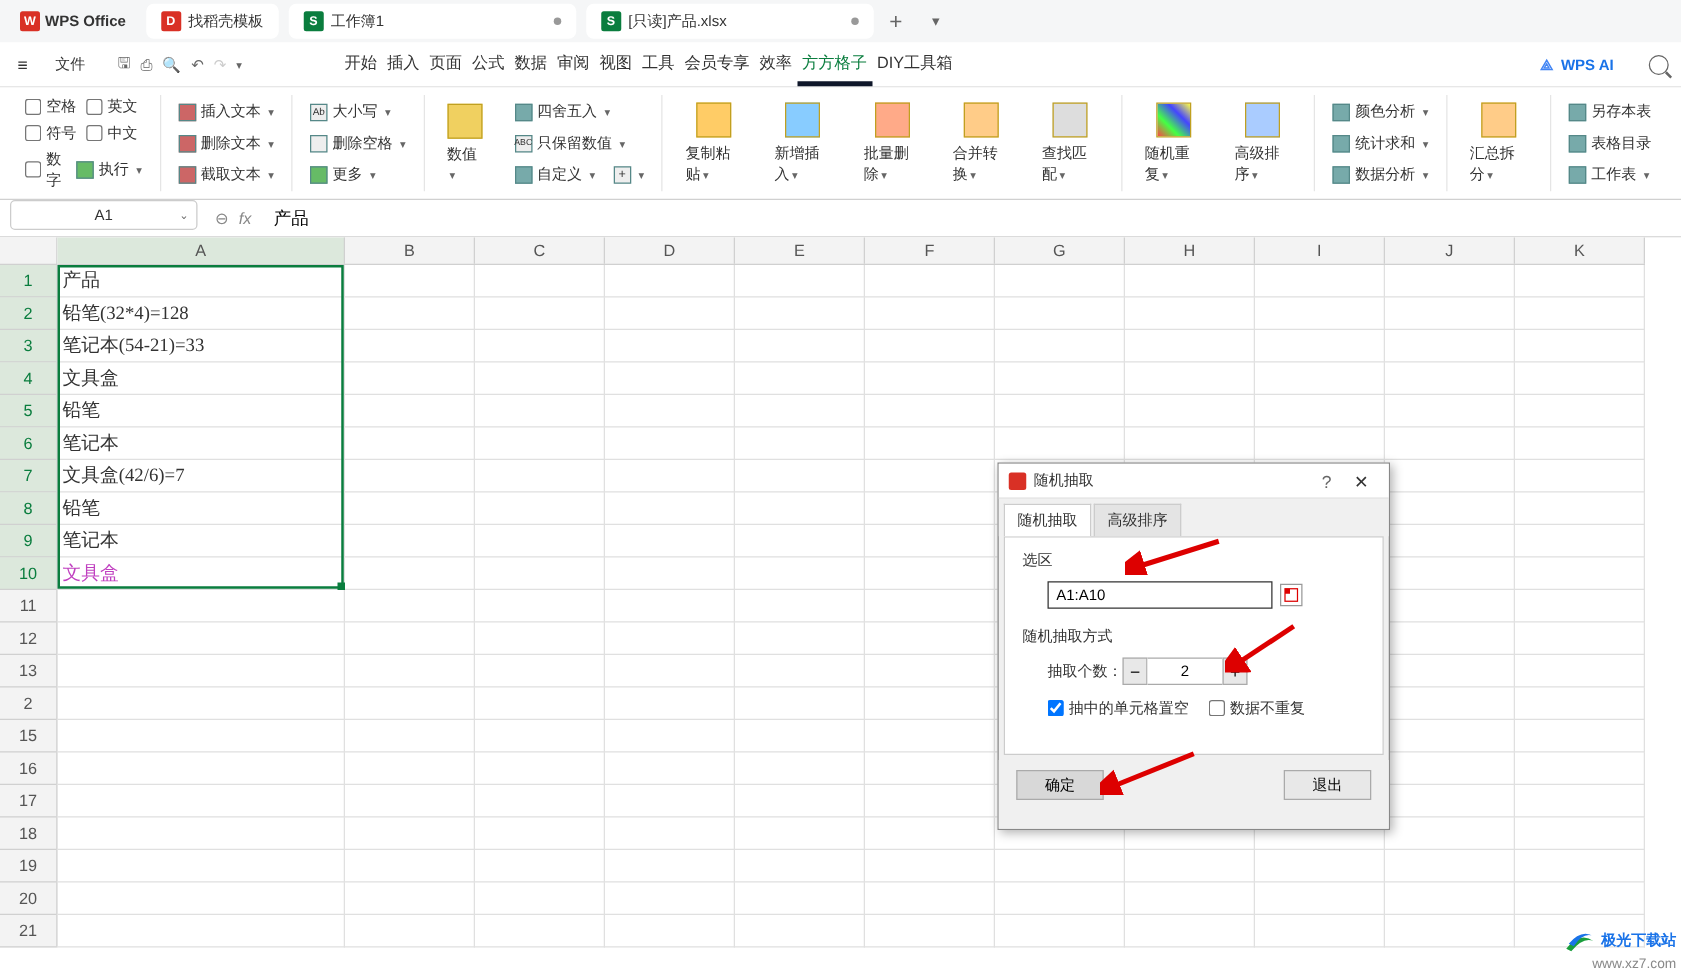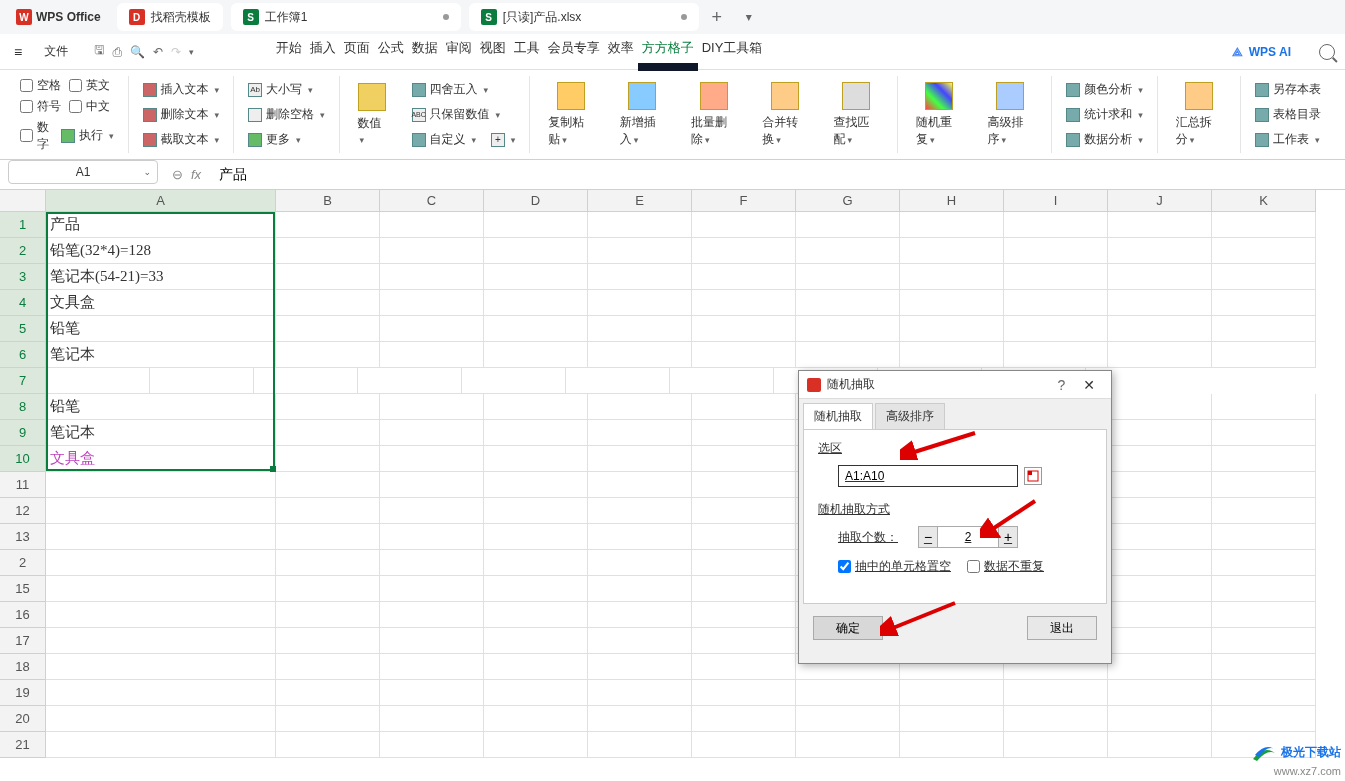--- a/index.html
+++ b/index.html
@@ -11,21 +11,21 @@
 .tab.active { background: #fff; }
 .tab-icon { width: 16px; height: 16px; border-radius: 2px; display: inline-flex; align-items: center; justify-content: center; color: #fff; font-size: 10px; font-weight: bold; }
 .tab-dot { width: 6px; height: 6px; border-radius: 50%; background: #999; }
 .tab-add { width: 28px; height: 28px; display: flex; align-items: center; justify-content: center; font-size: 18px; color: #666; cursor: pointer; }
 .menu-bar { height: 36px; background: #fff; display: flex; align-items: center; padding: 0 10px; gap: 10px; border-bottom: 1px solid #e0e0e0; }
 .hamburger { font-size: 14px; padding: 0 4px; }
 .file-menu { padding: 4px 8px; }
 .qat { display: flex; gap: 8px; align-items: center; padding: 0 8px; }
 .menu-tabs { display: flex; margin-left: 60px; }
 .menu-tab { padding: 6px 4px; font-size: 13px; color: #333; }
-.menu-tab.active { color: #0a7d3e; border-bottom: 8px solid #0f172a; font-weight: 500; }
+.menu-tab.active { color: #0a7d3e; border-bottom: 4px solid #0f172a; font-weight: 500; }
 .wpsai { margin-left: auto; display: flex; align-items: center; gap: 6px; color: #1a73e8; font-weight: bold; }
 .wpsai-search { width: 16px; height: 16px; border: 1.5px solid #666; border-radius: 50%; position: relative; }
 .wpsai-search::after { content: ''; position: absolute; width: 6px; height: 1.5px; background: #666; bottom: -2px; right: -4px; transform: rotate(45deg); }
 
 .ribbon { height: 90px; background: #fff; display: flex; padding: 6px 10px; gap: 0; border-bottom: 1px solid #d0d0d0; }
 .ribbon-group { display: flex; flex-direction: column; gap: 4px; padding: 0 10px; border-right: 1px solid #e5e5e5; justify-content: center; }
 .ribbon-group:last-child { border-right: none; }
 .rb-row { display: flex; gap: 8px; align-items: center; }
 .rb-item { display: flex; align-items: center; gap: 4px; font-size: 12px; color: #333; white-space: nowrap; padding: 2px 4px; }
 .rb-chk { display: flex; align-items: center; gap: 4px; }
@@ -60,27 +60,27 @@
 .dialog { position: absolute; left: 798px; top: 370px; width: 314px; background: #f0f0f0; border: 1px solid #888; box-shadow: 2px 2px 8px rgba(0,0,0,0.3); }
 .dlg-title { height: 28px; background: #fff; display: flex; align-items: center; padding: 0 8px; border-bottom: 1px solid #ddd; }
 .dlg-title-ico { width: 14px; height: 14px; background: #d93025; border-radius: 2px; margin-right: 6px; }
 .dlg-title-txt { font-size: 12px; flex: 1; }
 .dlg-help { padding: 0 10px; color: #666; cursor: pointer; font-size: 14px; }
 .dlg-close { padding: 0 8px; cursor: pointer; font-size: 14px; }
 .dlg-tabs { display: flex; background: #f0f0f0; padding: 4px 4px 0 4px; gap: 2px; }
 .dlg-tab { padding: 4px 10px; font-size: 12px; background: #e4e4e4; border: 1px solid #ccc; border-bottom: none; }
 .dlg-tab.active { background: #fff; }
 .dlg-body { background: #fff; margin: 0 4px 4px 4px; border: 1px solid #ccc; padding: 10px 14px 14px 14px; }
-.dlg-group { margin-bottom: 14px; text-decoration: underline; }
+.dlg-group { margin-bottom: 14px; }
 .dlg-label { font-size: 12px; margin-bottom: 8px; display: block; }
 .dlg-field { display: flex; gap: 6px; align-items: center; margin-left: 20px; }
 .dlg-input { border: 1px solid #333; padding: 3px 6px; font-size: 12px; }
 .dlg-range-btn { width: 18px; height: 18px; border: 1px solid #999; background: #fff; display: inline-flex; align-items: center; justify-content: center; }
 .dlg-spin { display: flex; align-items: center; gap: 0; margin-left: 20px; }
-.dlg-spin-lbl { margin-right: 20px; }
+.dlg-spin-lbl { }
 .spin-btn { width: 20px; height: 22px; background: #e8e8e8; border: 1px solid #aaa; display: flex; align-items: center; justify-content: center; font-size: 14px; }
 .spin-val { width: 60px; height: 22px; border: 1px solid #aaa; border-left: none; border-right: none; text-align: center; font-size: 12px; }
 .dlg-checks { display: flex; gap: 16px; margin-left: 20px; margin-top: 10px; align-items: center; }
 .dlg-checks label { display: flex; align-items: center; gap: 4px; font-size: 12px; }
 .dlg-buttons { display: flex; justify-content: space-between; padding: 8px 14px 23px 14px; background: #f0f0f0; }
 .dlg-btn { width: 70px; height: 24px; background: #e8e8e8; border: 1px solid #aaa; font-size: 12px; }
 .dlg-btn.primary { background: #d8d8d8; }
 
 .red-arrow { position: absolute; pointer-events: none; }
 .red-arrow svg { display: block; }
@@ -445,20 +445,21 @@
             <div class="cell" style="width: 104px;"></div>
             <div class="cell" style="width: 104px;"></div>
             <div class="cell" style="width: 104px;"></div>
             <div class="cell" style="width: 104px;"></div>
             <div class="cell" style="width: 104px;"></div>
             <div class="cell" style="width: 104px;"></div>
             <div class="cell" style="width: 104px;"></div>
             <div class="cell" style="width: 104px;"></div>
           </div>
           <div class="cell-row">
+            <div class="cell" style="width: 230px;">文具盒(42/6)=7</div>
             <div class="cell" style="width: 104px;"></div>
             <div class="cell" style="width: 104px;"></div>
             <div class="cell" style="width: 104px;"></div>
             <div class="cell" style="width: 104px;"></div>
             <div class="cell" style="width: 104px;"></div>
             <div class="cell" style="width: 104px;"></div>
             <div class="cell" style="width: 104px;"></div>
             <div class="cell" style="width: 104px;"></div>
             <div class="cell" style="width: 104px;"></div>
             <div class="cell" style="width: 104px;"></div>

